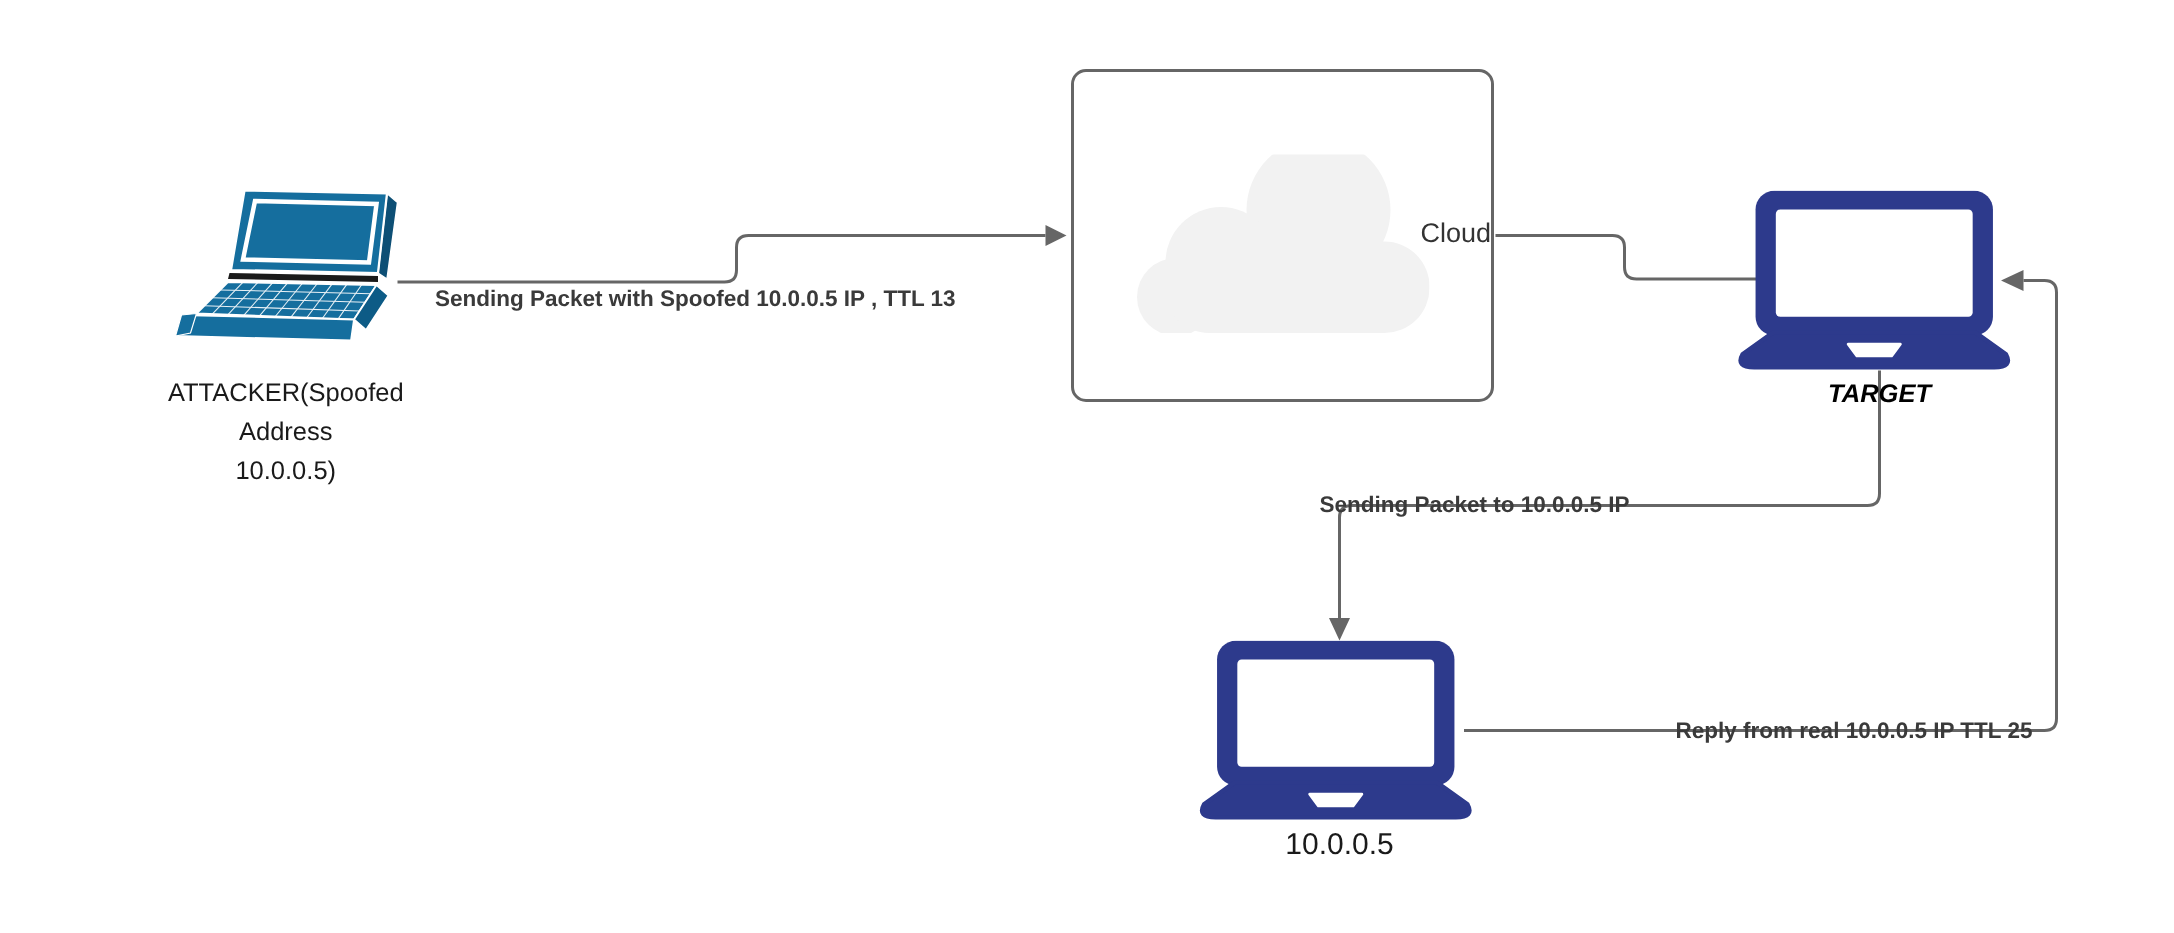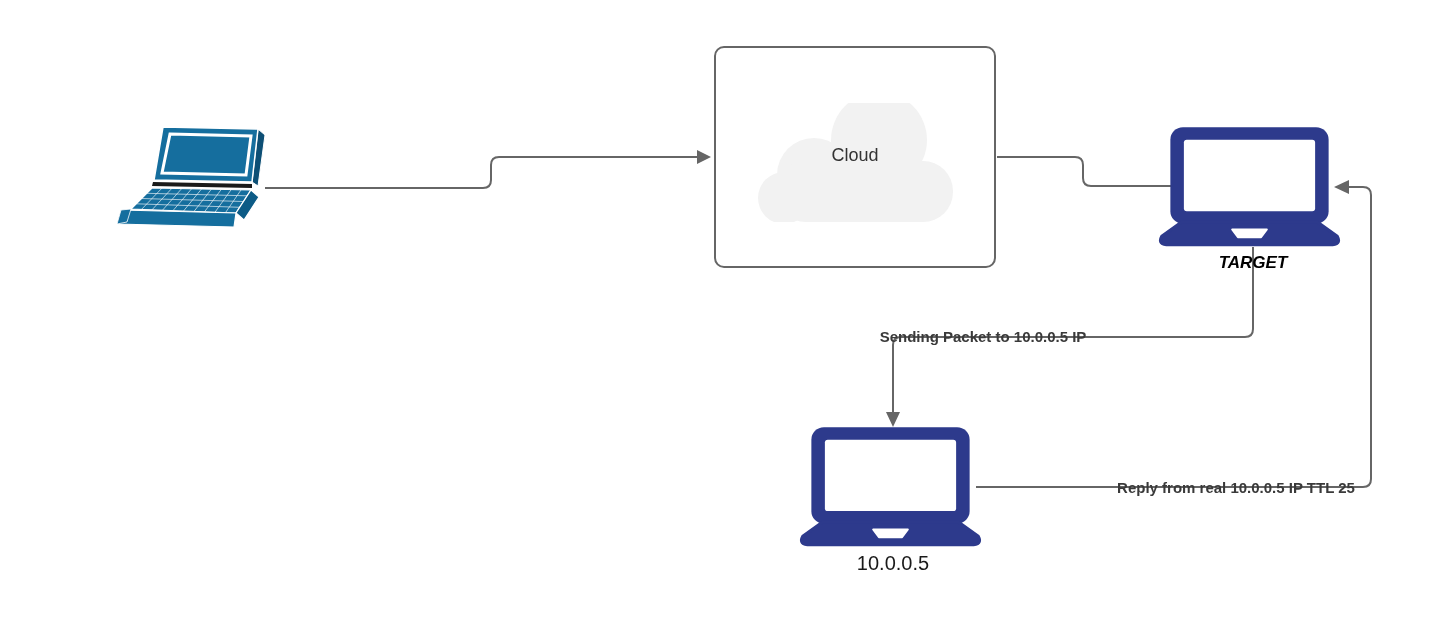--- a/index.html
+++ b/index.html
@@ -47,21 +47,21 @@
     width: 282px; height: 222px;
     background: #ffffff;
     border: 2px solid #666666;
     border-radius: 10px;
     box-sizing: border-box;
   }
   .cloud-shape { position: absolute; left: 40px; top: 55px; }
   .cloud-text {
     position: absolute;
     left: 0; right: 0; top: 97px;
-    text-align: center;
+    text-align: right;
     font-size: 18px;
     color: #333333;
   }
 </style>
 </head>
 <body>
 
 <div class="canvas">
 
   <svg class="layer" width="1449" height="622" viewBox="0 0 1449 622">
@@ -105,20 +105,23 @@
         <line x1="134.2" y1="69.6" x2="118" y2="92.2"></line>
         <line x1="144.1" y1="69.8" x2="128.5" y2="92.6"></line>
       </g>
 
       <polygon points="154,70 162,77 147,100 139,93" fill="#0d5b86" stroke="#ffffff" stroke-width="1.2"></polygon>
 
       <polygon points="24,90 139,93 137,107 20,104" fill="#156e9e" stroke="#ffffff" stroke-width="1.2"></polygon>
       <polygon points="34,89 24,90 20,104 30,102" fill="#156e9e" stroke="#ffffff" stroke-width="0.8"></polygon>
     </svg>
   </div>
+  <div class="node-label attacker-label">ATTACKER(Spoofed
+Address
+10.0.0.5)</div>
 
   <div class="cloud-box">
     <svg class="cloud-shape" width="197" height="119" viewBox="0 0 197 119">
       <g fill="#f2f2f2">
         <circle cx="123" cy="37" r="48"></circle>
         <circle cx="58" cy="72" r="37"></circle>
         <circle cx="28" cy="95" r="26"></circle>
         <rect x="20" y="58" width="177" height="61" rx="30"></rect>
       </g>
     </svg>
@@ -138,16 +141,17 @@
   <div class="node" style="left:794px; top:427px;">
     <svg width="193" height="120" viewBox="0 0 200 124">
       <rect x="18" y="0" width="164" height="100" rx="13" fill="#2d3a8c"></rect>
       <rect x="32" y="13" width="136" height="74" rx="3" fill="#ffffff"></rect>
       <path d="M30,98 H170 L191,113 Q196,122 183,122 H17 Q4,122 9,113 Z" fill="#2d3a8c" stroke="#2d3a8c" stroke-width="3" stroke-linejoin="round"></path>
       <path d="M82,106 H118 L112,114 H88 Z" fill="#ffffff" stroke="#ffffff" stroke-width="2" stroke-linejoin="round"></path>
     </svg>
   </div>
   <div class="node-label realhost-label">10.0.0.5</div>
 
+  <div class="edge-label" style="left:290px; top:191px; width:330px;">Sending Packet with Spoofed 10.0.0.5 IP , TTL 13</div>
   <div class="edge-label" style="left:858px; top:328px; width:250px;">Sending Packet to 10.0.0.5 IP</div>
   <div class="edge-label" style="left:1091px; top:479px; width:290px;">Reply from real 10.0.0.5 IP TTL 25</div>
 
 </div>
 
 </body></html>

